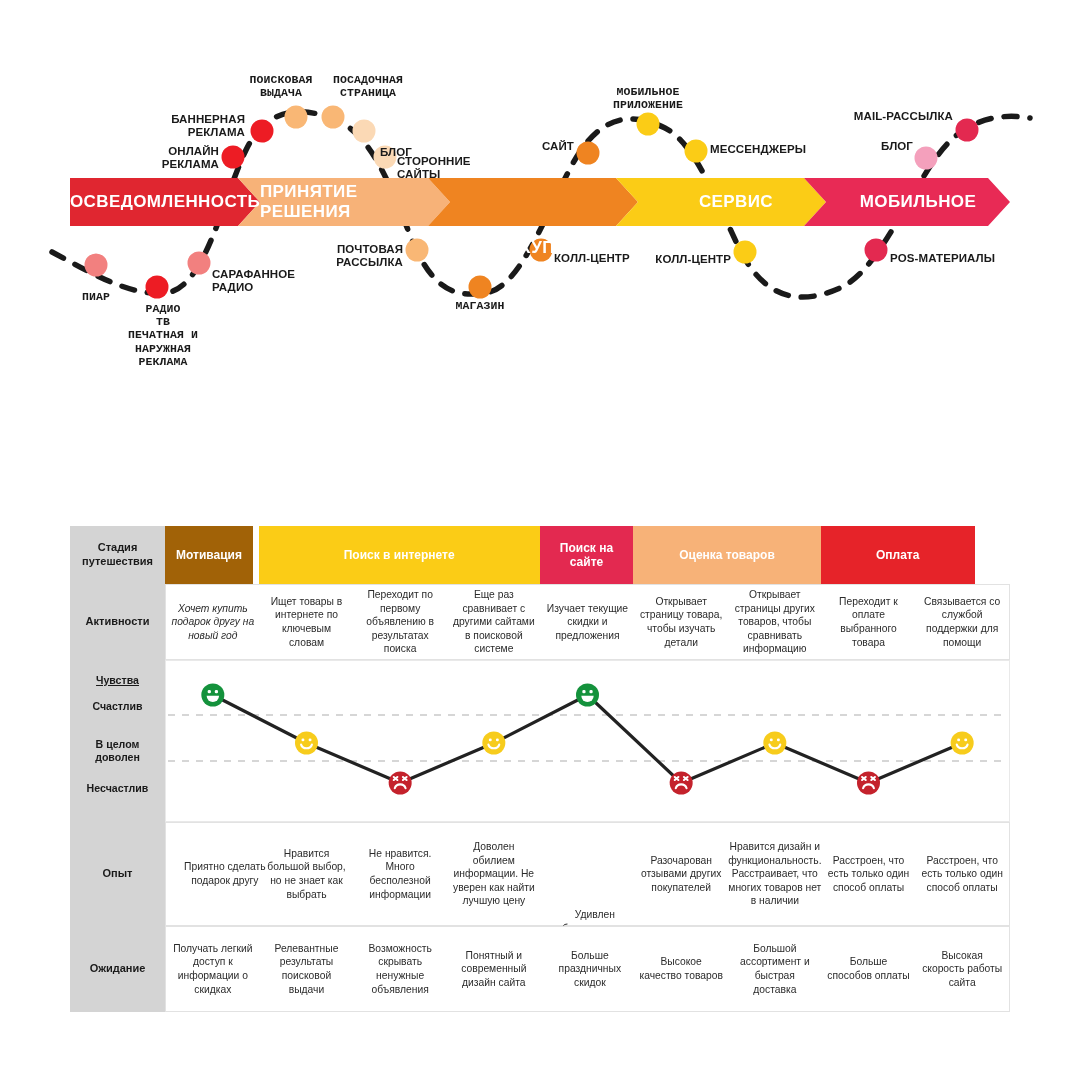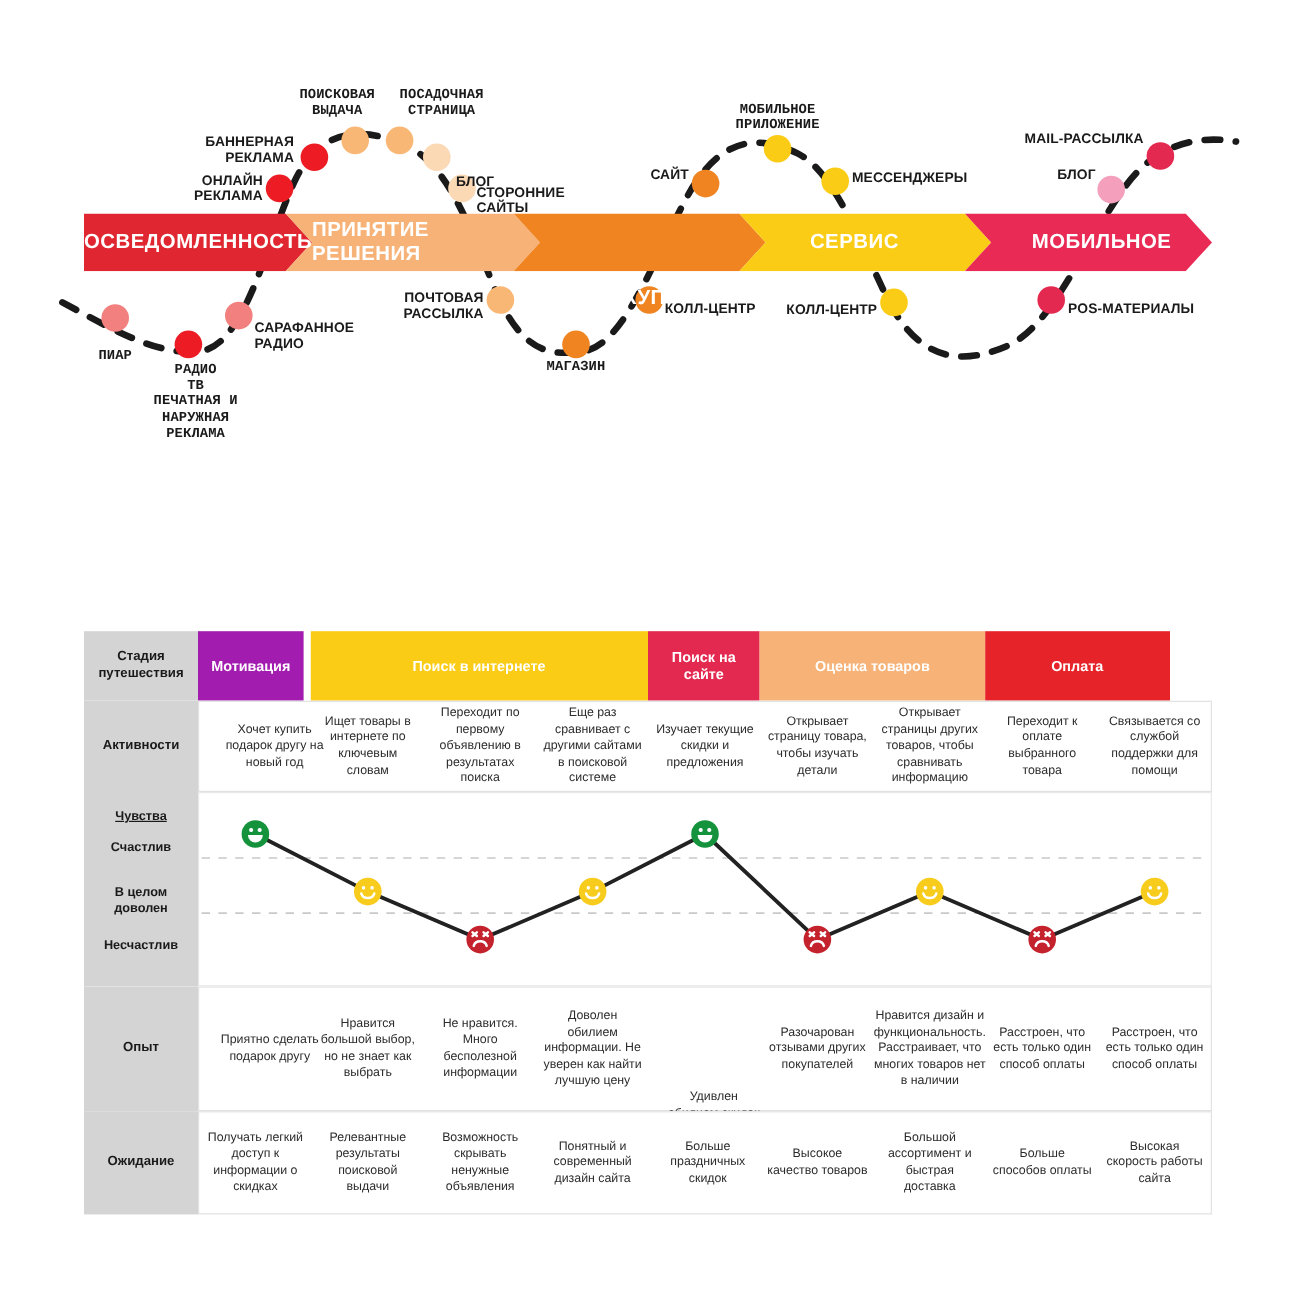--- a/index.html
+++ b/index.html
@@ -126,21 +126,21 @@
         <path d="M 168,0 L 358,0 L 380,24 L 358,48 L 168,48 L 190,24 Z" fill="#f7b278"></path>
         <path d="M 358,0 L 546,0 L 568,24 L 546,48 L 358,48 L 380,24 Z" fill="#ef8421"></path>
         <path d="M 546,0 L 734,0 L 756,24 L 734,48 L 546,48 L 568,24 Z" fill="#fbcc16"></path>
         <path d="M 734,0 L 918,0 L 940,24 L 918,48 L 734,48 L 756,24 Z" fill="#e82a55"></path>
       </g>
   </svg>
   <div id="stage-band-labels">
       <div class="stage-txt" style="left: 70px; top: 178px; width: 190px;">ОСВЕДОМЛЕННОСТЬ</div>
       <div class="stage-txt" style="left: 260px; top: 178px; width: 190px;">ПРИНЯТИЕ РЕШЕНИЯ</div>
       <div class="stage-txt" style="left: 442px; top: 178px; width: 188px; margin-top: 46px;">ПОКУПКА</div>
-      <div class="stage-txt" style="left: 618px; top: 178px; width: 188px; text-align: right;">СЕРВИС</div>
+      <div class="stage-txt" style="left: 642px; top: 178px; width: 188px; text-align: right;">СЕРВИС</div>
       <div class="stage-txt" style="left: 826px; top: 178px; width: 184px;">МОБИЛЬНОЕ</div>
     </div>
 
   <div id="tp-labels">
       <div class="tp-label ctr" style="left: 96px; top: 290px;">ПИАР</div>
       <div class="tp-label ctr" style="left: 163px; top: 302px;">РАДИО
 ТВ
 ПЕЧАТНАЯ И
 НАРУЖНАЯ
 РЕКЛАМА</div>
@@ -173,35 +173,35 @@
 </div>
 
 <div id="journey-table">
 
   <div class="row" id="row-stage">
     <div class="rowhead">
       <span style="white-space: pre-line;">Стадия
 путешествия</span>
     </div>
     <div class="rowbody" id="stage-cells">
-        <div class="stage-cell" style="left: 0px; width: 88px; background: #a21caf; white-space: pre-line;">Мотивация</div>
+        <div class="stage-cell" style="left: 0px; width: 88px; background: #a16207; white-space: pre-line;">Мотивация</div>
         <div class="stage-cell" style="left: 93.6667px; width: 281px; background: rgb(251, 204, 22); white-space: pre-line;">Поиск в интернете</div>
         <div class="stage-cell" style="left: 374.667px; width: 93.6667px; background: rgb(227, 41, 80); white-space: pre-line;">Поиск на
 сайте</div>
         <div class="stage-cell" style="left: 468.333px; width: 187.333px; background: rgb(247, 178, 120); white-space: pre-line;">Оценка товаров</div>
         <div class="stage-cell" style="left: 655.667px; width: 154px; background: rgb(230, 35, 41); white-space: pre-line;">Оплата</div>
       </div>
   </div>
 
   <div class="row" id="row-activities">
     <div class="rowhead">
       <span>Активности</span>
     </div>
     <div class="rowbody" id="activity-cells">
-        <div class="cellbox" style="left: 16px; width: 93.6667px;">Хочет купить подарок другу на новый год</div>
+        <div class="cellbox" style="left: 0px; width: 93.6667px; font-style: italic;">Хочет купить подарок другу на новый год</div>
         <div class="cellbox" style="left: 93.6667px; width: 93.6667px;">Ищет товары в интернете по ключевым словам</div>
         <div class="cellbox" style="left: 187.333px; width: 93.6667px;">Переходит по первому объявлению в результатах поиска</div>
         <div class="cellbox" style="left: 281px; width: 93.6667px;">Еще раз сравнивает с другими сайтами в поисковой системе</div>
         <div class="cellbox" style="left: 374.667px; width: 93.6667px;">Изучает текущие скидки и предложения</div>
         <div class="cellbox" style="left: 468.333px; width: 93.6667px;">Открывает страницу товара, чтобы изучать детали</div>
         <div class="cellbox" style="left: 562px; width: 93.6667px;">Открывает страницы других товаров, чтобы сравнивать информацию</div>
         <div class="cellbox" style="left: 655.667px; width: 93.6667px;">Переходит к оплате выбранного товара</div>
         <div class="cellbox" style="left: 749.333px; width: 93.6667px;">Связывается со службой поддержки для помощи</div>
       </div>
   </div>

